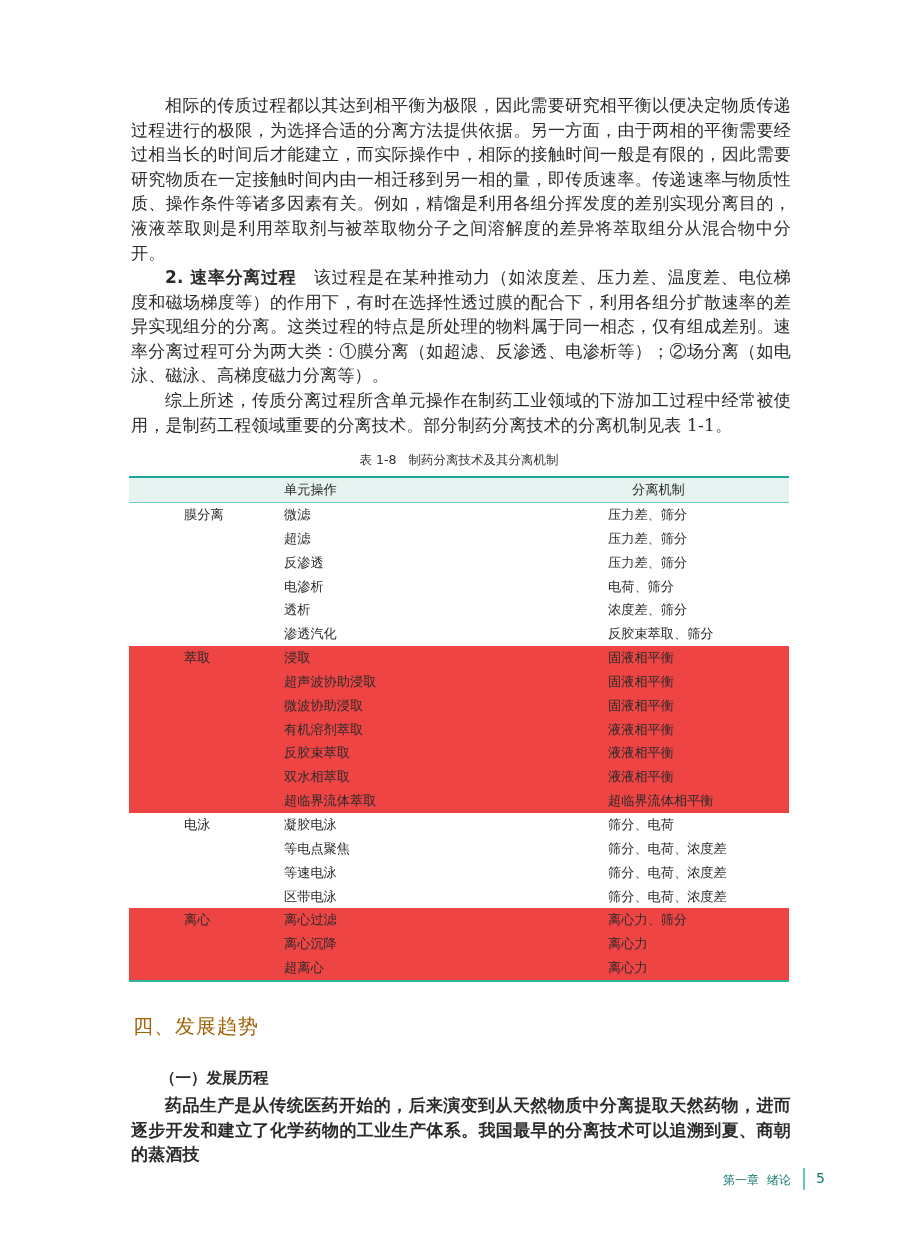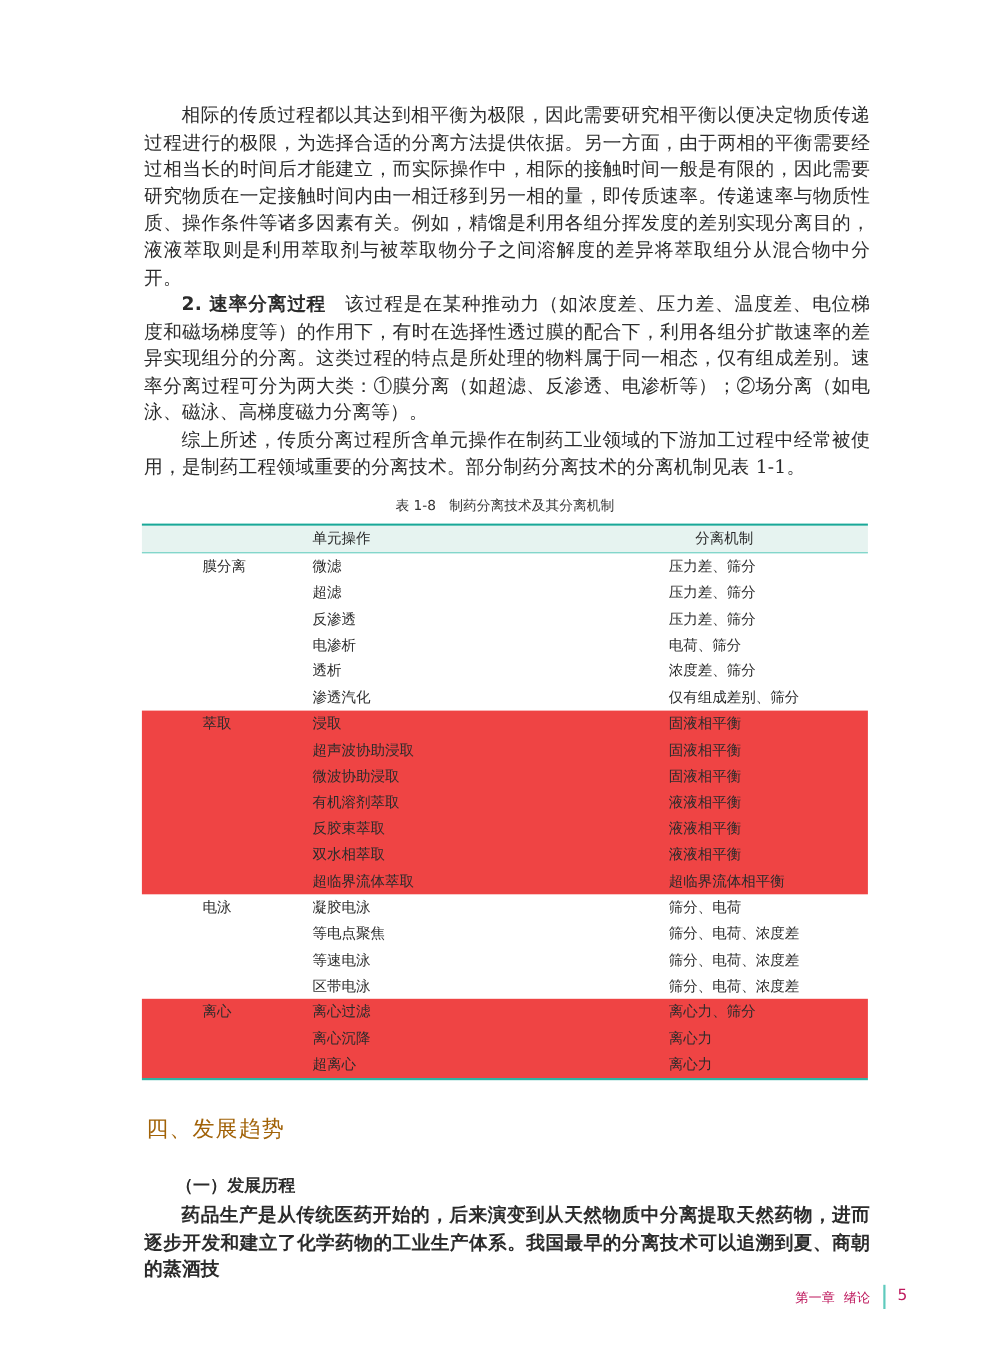--- a/index.html
+++ b/index.html
@@ -30,21 +30,21 @@
   .row span { position: absolute; top: 3px; white-space: nowrap; }
   .cat { left: 55px; }
   .op { left: 155px; }
   .mech { left: 479px; }
 
   .h2 { position: absolute; left: 133px; top: 1013px; font-family: "DejaVu Sans", "Liberation Sans", sans-serif;
         font-size: 20px; color: #a16207; letter-spacing: 1px; }
   .h3 { position: absolute; left: 160px; top: 1068px; font-size: 15.5px; font-weight: bold; }
 
   .footer { position: absolute; top: 1168px; left: 700px; width: 140px; height: 22px;
-            font-family: "DejaVu Sans", "Liberation Sans", sans-serif; font-size: 12px; color: #be185d; }
+            font-family: "DejaVu Sans", "Liberation Sans", sans-serif; font-size: 12px; color: #0f766e; }
   .footer .chap { position: absolute; left: 23px; top: 4px; }
   .footer .title { position: absolute; left: 67px; top: 4px; }
   .footer .vbar { position: absolute; left: 103px; top: 0; width: 2px; height: 22px; background: #5fcabd; }
   .footer .pnum { position: absolute; left: 116px; top: 2px; font-size: 14px; }
 </style>
 </head>
 <body>
 
 <div class="page">
 
@@ -87,21 +87,21 @@
           <div class="row">
             <span class="op">电渗析</span>
             <span class="mech">电荷、筛分</span>
           </div>
           <div class="row">
             <span class="op">透析</span>
             <span class="mech">浓度差、筛分</span>
           </div>
           <div class="row">
             <span class="op">渗透汽化</span>
-            <span class="mech">仅有组成差别、筛分</span>
+            <span class="mech">反胶束萃取、筛分</span>
           </div>
         </div>
         <div class="group shaded">
           <div class="row">
             <span class="cat">萃取</span>
             <span class="op">浸取</span>
             <span class="mech">固液相平衡</span>
           </div>
           <div class="row">
             <span class="op">超声波协助浸取</span>

